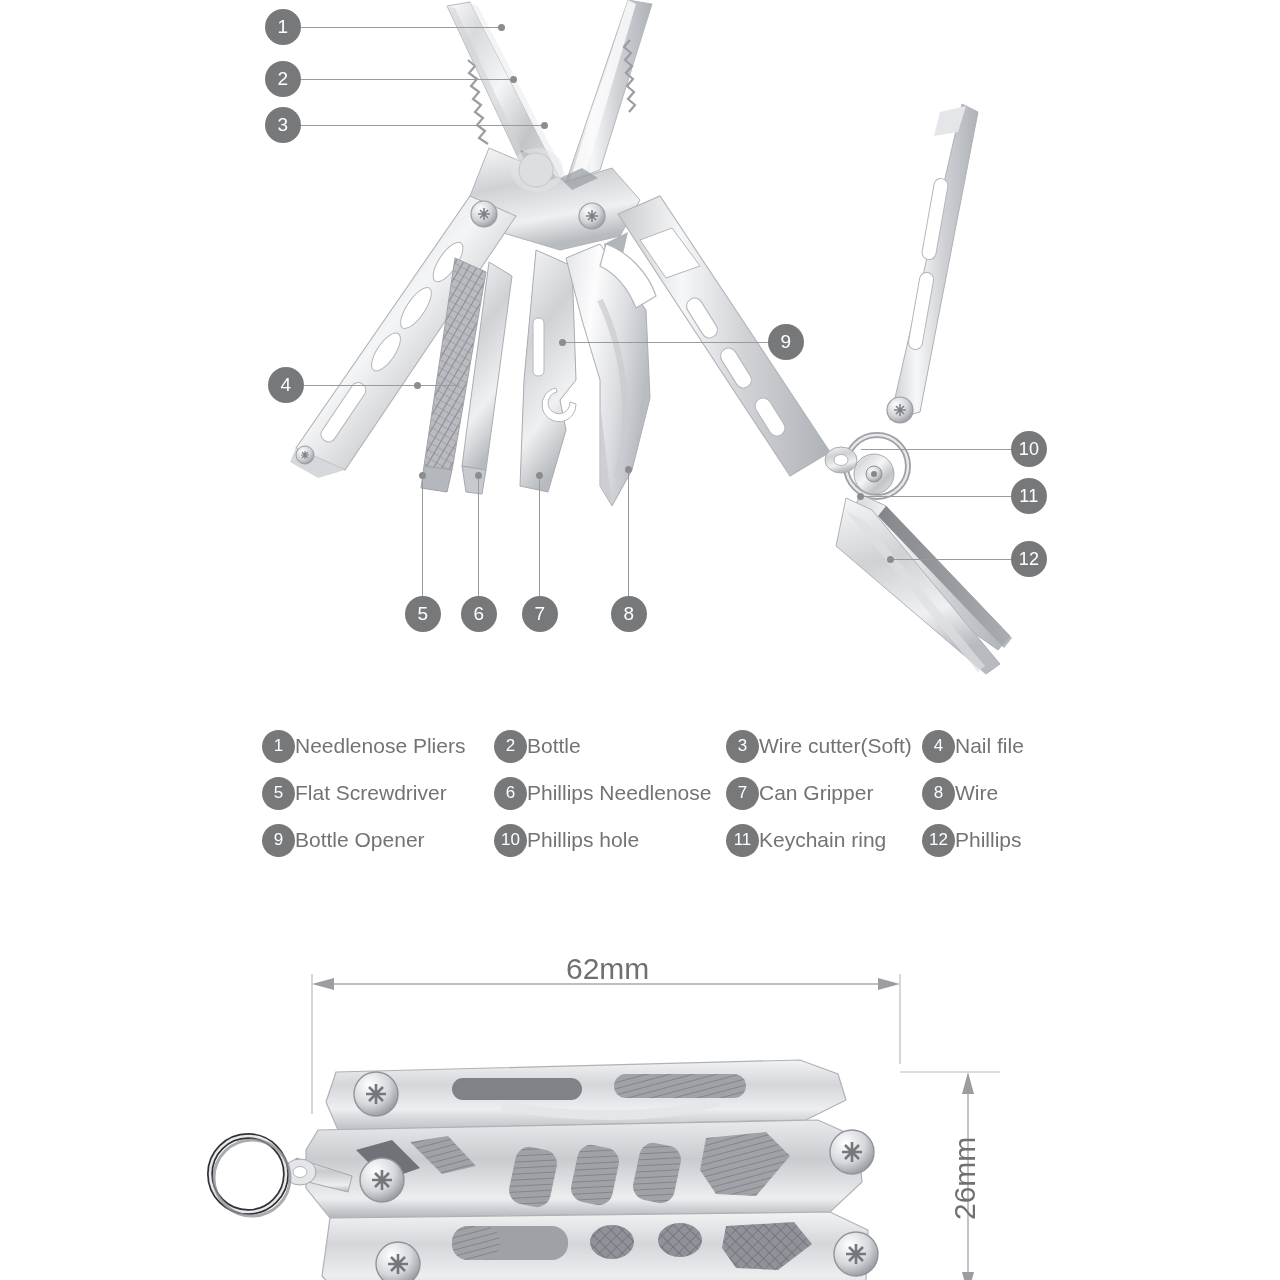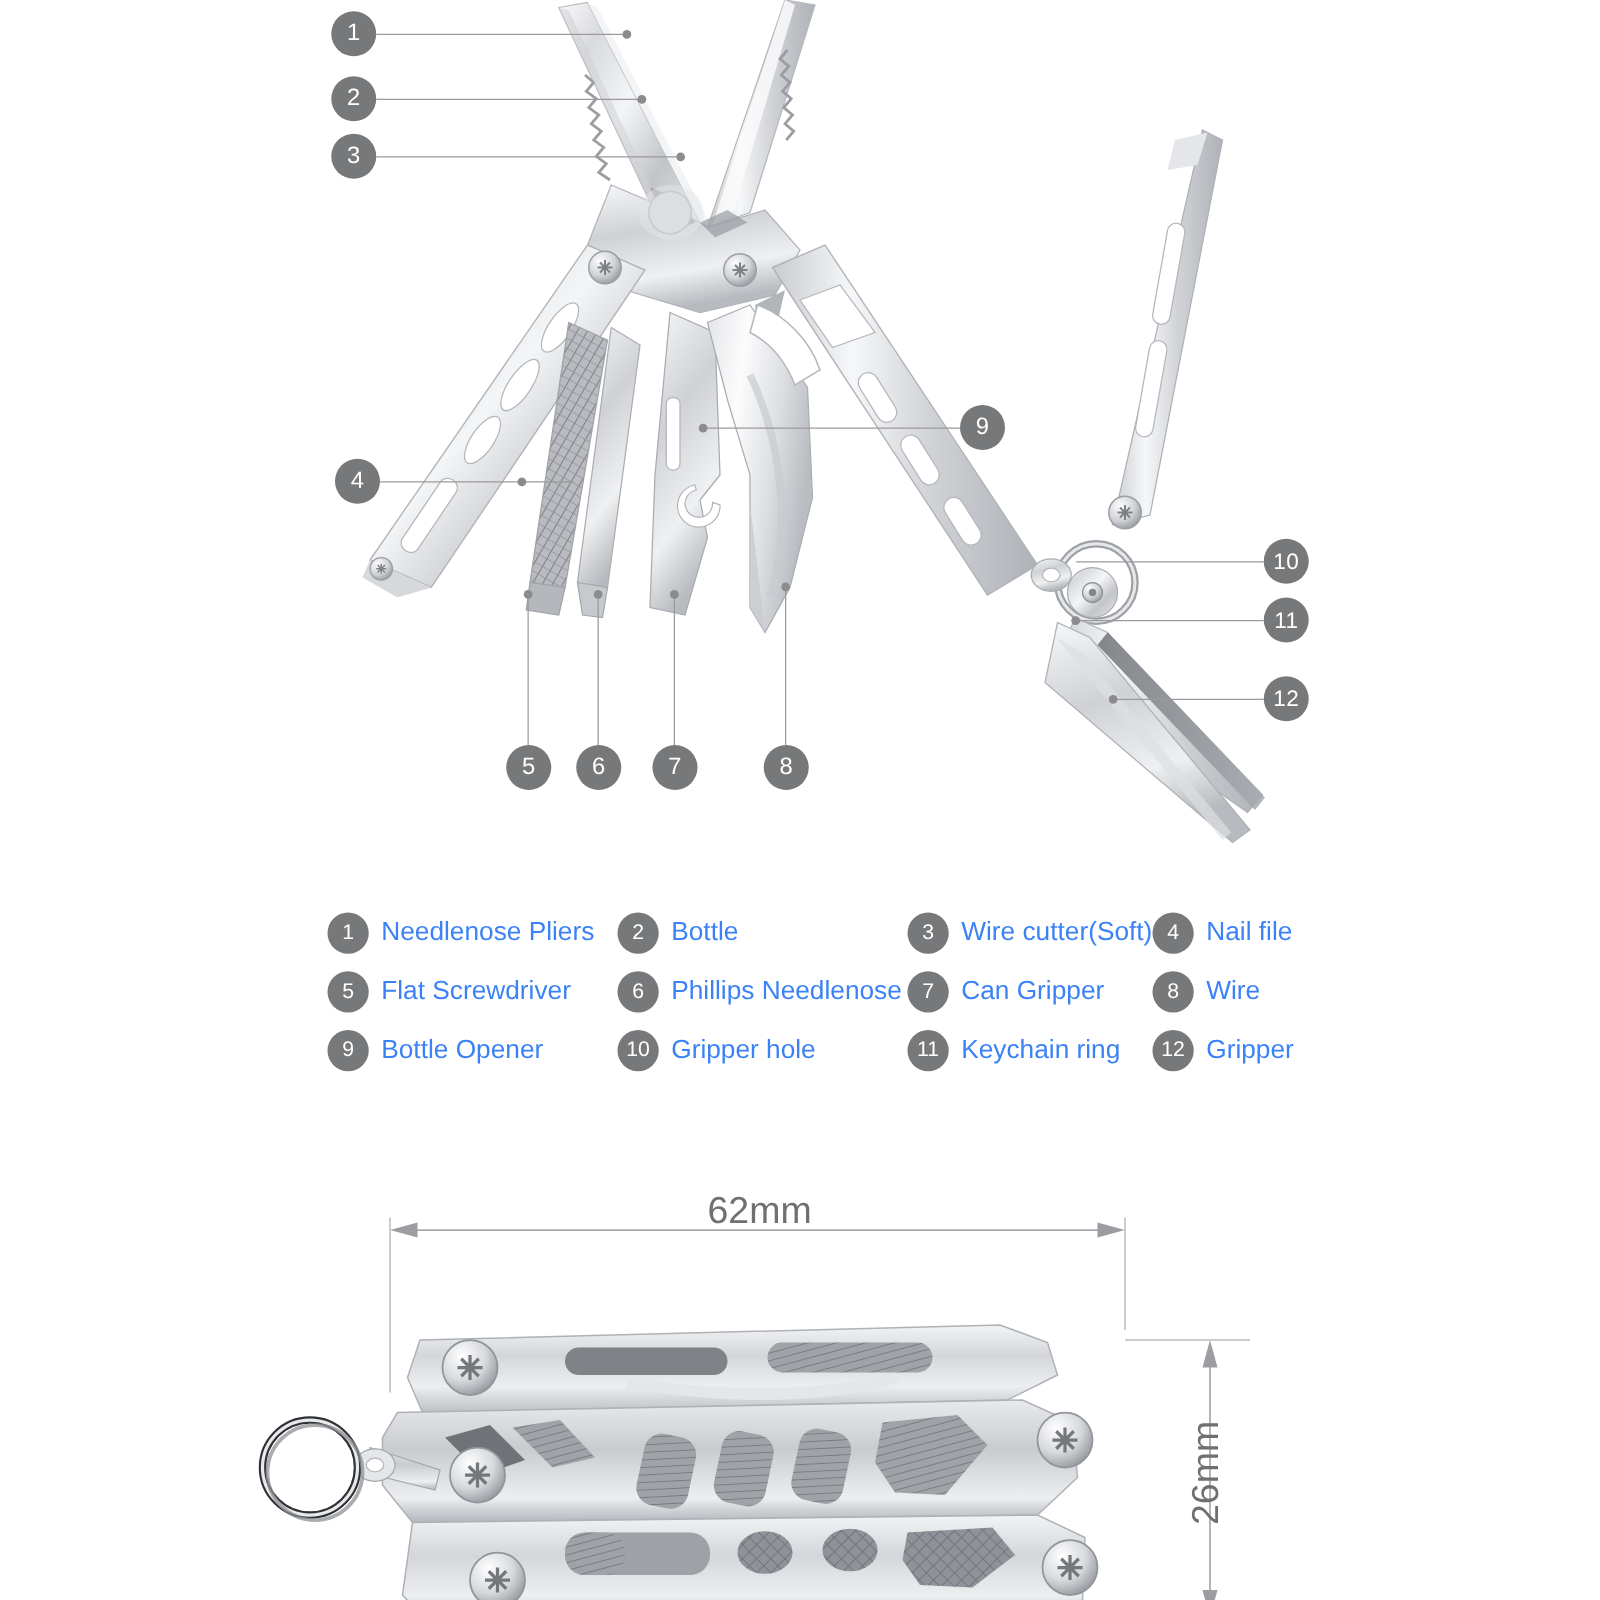--- a/index.html
+++ b/index.html
@@ -25,21 +25,21 @@
   
   #legend{position:absolute;left:262px;top:726px;width:790px;height:145px;}
   .lrow{position:absolute;left:0;width:790px;height:40px;display:flex;}
   .lrow:nth-child(1){top:0;}
   .lrow:nth-child(2){top:47px;}
   .lrow:nth-child(3){top:94px;}
   .litem{display:flex;align-items:center;box-sizing:border-box;}
   .litem .lbadge{flex:0 0 auto;width:33px;height:33px;border-radius:50%;
         background:#77787a;color:#fff;font-size:17px;
         display:flex;align-items:center;justify-content:center;}
-  .litem .ltext{margin-left:10px;color:#3b82f6;font-size:21px;white-space:nowrap;}
+  .litem .ltext{color:#737373;font-size:21px;white-space:nowrap;}
 
   
   #dims{position:absolute;left:0;top:924px;width:1280px;height:380px;}
   .dimlabel{position:absolute;color:#6f7072;font-size:30px;white-space:nowrap;}
   #w-label{left:566px;top:930px;}
 </style>
 </head>
 <body>
 
 <div class="stage">
@@ -296,29 +296,29 @@
       </div>
     </div>
 
     <div class="lrow">
       <div class="litem" style="width:232px">
         <span class="lbadge">9</span>
         <span class="ltext">Bottle Opener</span>
       </div>
       <div class="litem" style="width:232px">
         <span class="lbadge">10</span>
-        <span class="ltext">Gripper hole</span>
+        <span class="ltext">Phillips hole</span>
       </div>
       <div class="litem" style="width:196px">
         <span class="lbadge">11</span>
         <span class="ltext">Keychain ring</span>
       </div>
       <div class="litem">
         <span class="lbadge">12</span>
-        <span class="ltext">Gripper</span>
+        <span class="ltext">Phillips</span>
       </div>
     </div>
   </div>
 
   <div id="dims">
     <svg width="1280" height="380" viewBox="0 0 1280 380">
       <defs>
         <linearGradient id="hg1" x1="0" y1="0" x2="0" y2="1">
           <stop offset="0%" stop-color="#f2f3f4"></stop>
           <stop offset="35%" stop-color="#d4d6da"></stop>

